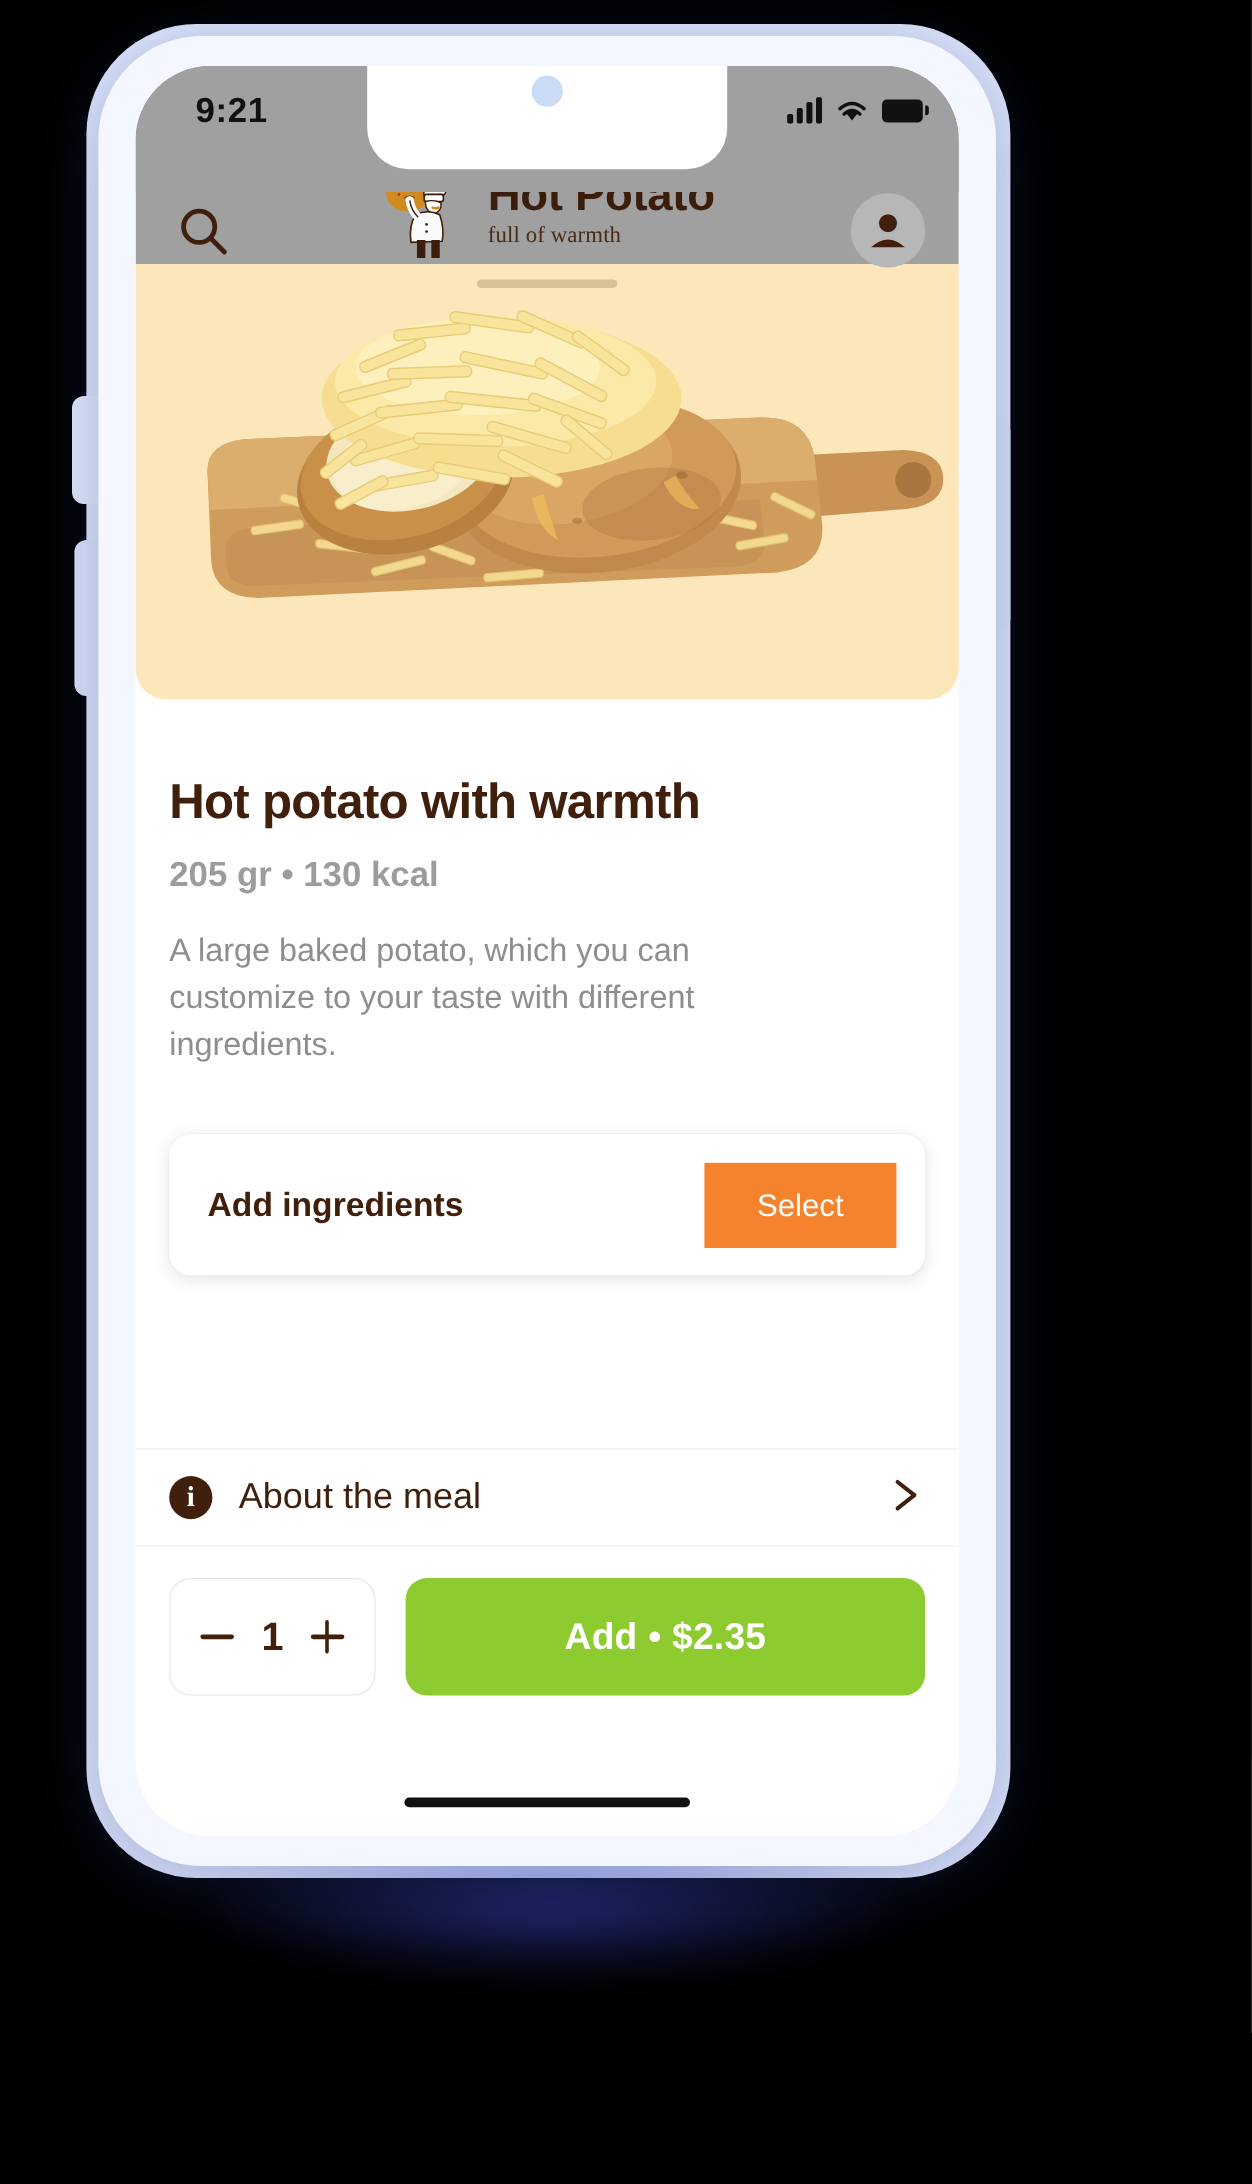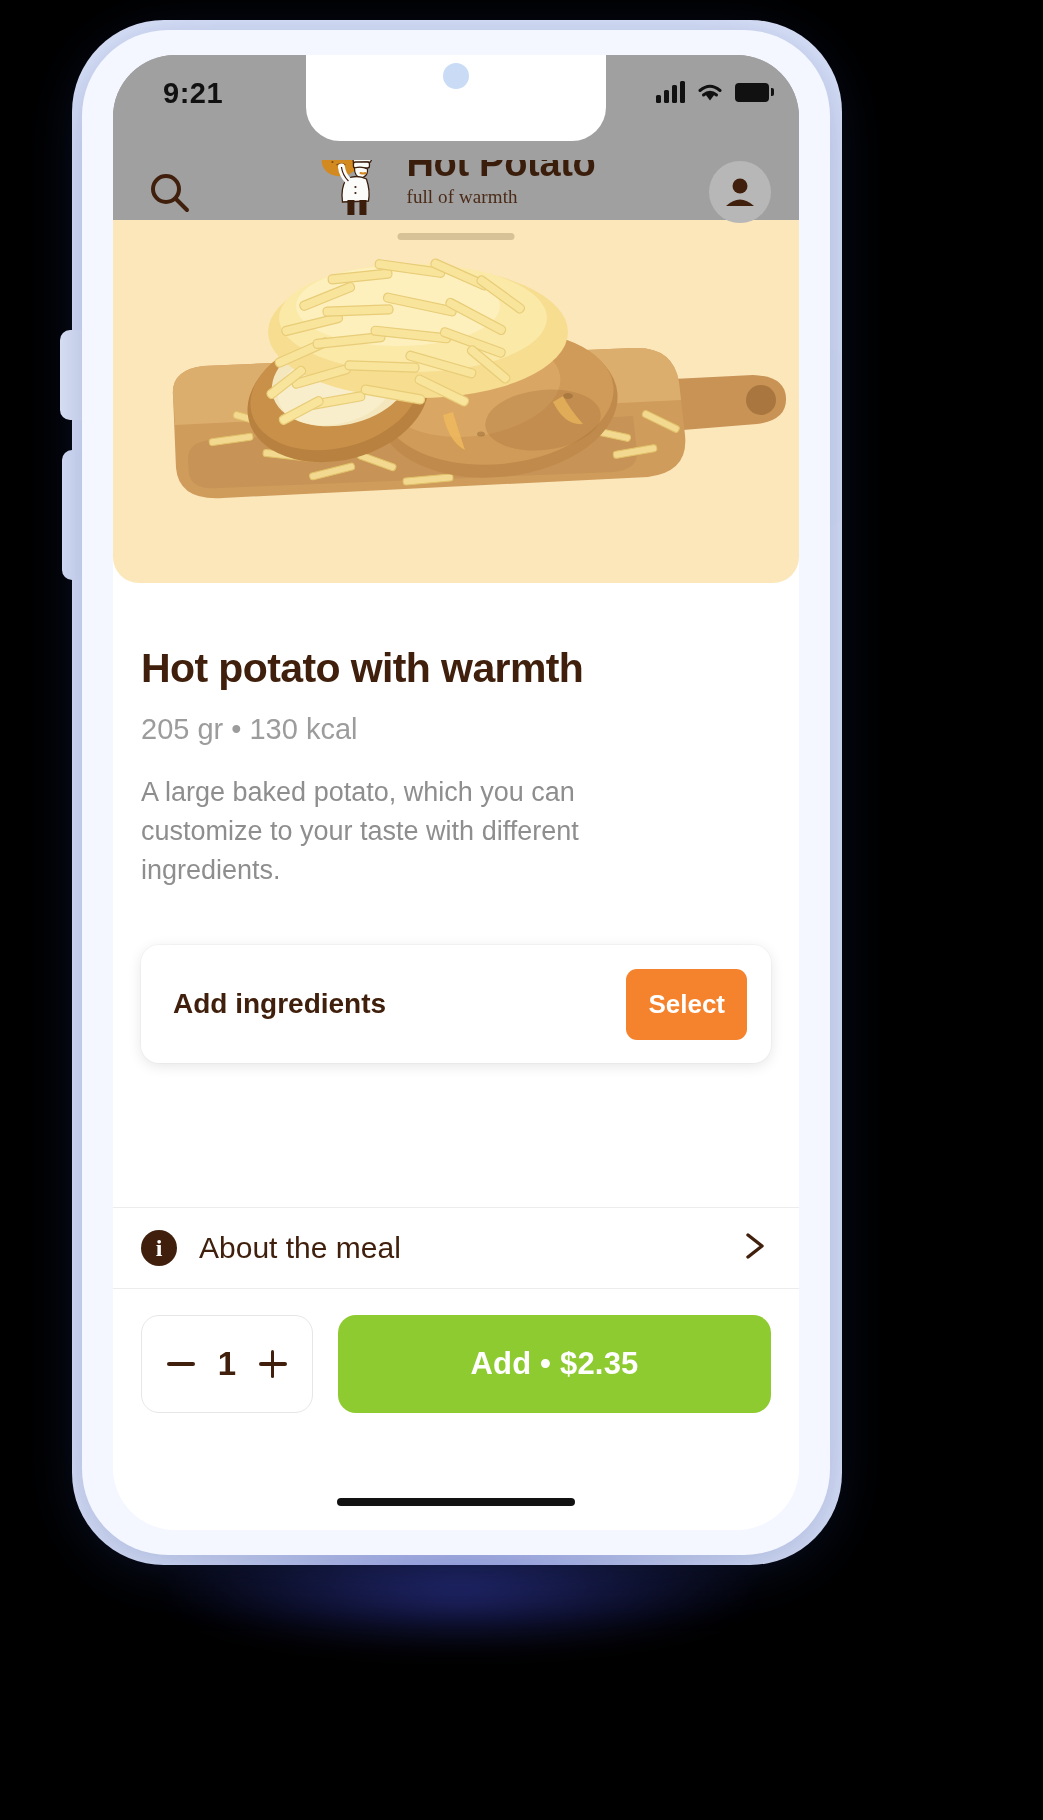--- a/index.html
+++ b/index.html
@@ -207,20 +207,21 @@
     margin-top: 62px;
     font-size: 41px;
     font-weight: 700;
     color: #40200d;
     letter-spacing: -0.6px;
   }
   .meta {
     margin-top: 21px;
     font-size: 29px;
     color: #9c9c9c;
+    font-weight: bold;
   }
   .desc {
     margin-top: 27px;
     font-size: 27px;
     line-height: 1.45;
     color: #8e8e8e;
     max-width: 495px;
   }
 
   .ingredients-card {
@@ -236,24 +237,24 @@
   }
   .ingredients-label {
     font-size: 28px;
     font-weight: 700;
     color: #40200d;
   }
   .select-btn {
     background: #f5822c;
     color: #fff;
     font-size: 26px;
-    font-weight: 700;
+    font-weight: 400;
     border: none;
-    border-radius: 11px;
-    padding: 20px 22px;
+    border-radius: 0;
+    padding: 20px 44px;
     cursor: pointer;
     font-family: "Liberation Sans", sans-serif;
   }
 
   
   .about-row {
     position: absolute;
     left: 0; top: 1152px;
     width: 686px; height: 82px;
     border-top: 1px solid #ececec;

